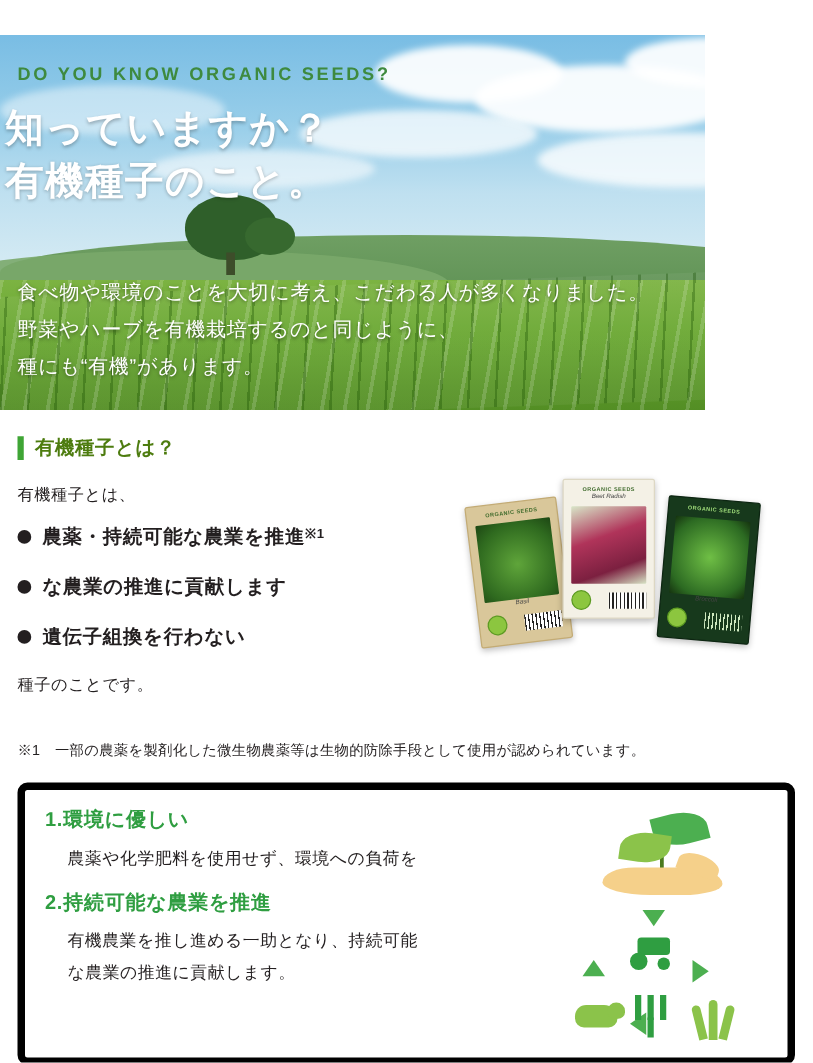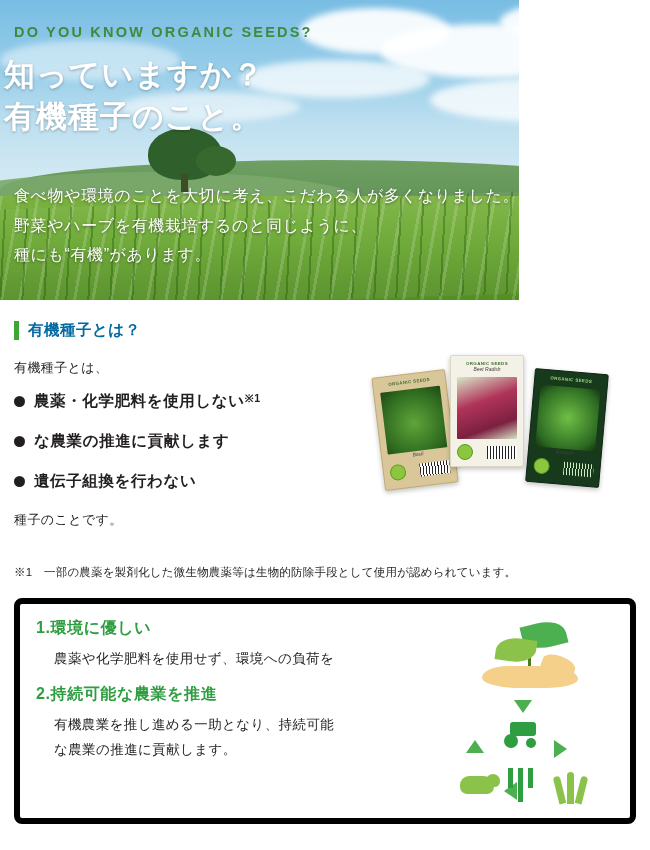--- a/index.html
+++ b/index.html
@@ -11,24 +11,25 @@
     height: 850px;
     background: #ffffff;
     font-family: "Liberation Sans", sans-serif;
     color: #231f20;
     overflow: hidden;
   }
 
   
   .hero {
     position: relative;
-    width: 519px;
+    width: 564px;
     height: 300px;
     overflow: hidden;
     background: #9fd2ef;
+    margin-top: 28px;
   }
   .sky {
     position: absolute;
     left: 0; top: 0;
     width: 650px; height: 195px;
     background: linear-gradient(to bottom, #79bde4 0%, #96cde9 35%, #bfe0f0 65%, #d8ecf4 100%);
   }
   .cloud {
     position: absolute;
     background: rgba(255,255,255,0.92);
@@ -110,21 +111,21 @@
     left: 4px; top: 54px;
     color: #ffffff;
     font-size: 31px;
     font-weight: bold;
     line-height: 1.35;
     letter-spacing: 1px;
     text-shadow: 0 1px 3px rgba(0,0,0,.28);
   }
   .hero-lead {
     position: absolute;
-    left: 14px; top: 181px;
+    left: 14px; top: 192px;
     color: #ffffff;
     font-size: 16px;
     line-height: 1.85;
     letter-spacing: .6px;
     text-shadow: 0 1px 3px rgba(0,0,0,.45);
   }
   .hero-lead div { white-space: nowrap; }
 
   
   .sec-head {
@@ -136,21 +137,21 @@
   .sec-bar {
     width: 5px;
     height: 19px;
     background: #3fa535;
     display: block;
   }
   .sec-head h2 {
     margin: 0;
     font-size: 15.5px;
     font-weight: bold;
-    color: #0369a1;
+    color: #4d7c0f;
     letter-spacing: .5px;
   }
 
   
   .block {
     position: relative;
     margin: 18px 0 0 14px;
     width: 622px;
   }
   .intro {
@@ -493,21 +494,21 @@
         <span class="p-seal"></span>
         <span class="p-barcode"></span>
       </div>
     </div>
   </div>
 
   <div class="intro">有機種子とは、</div>
 
   <div class="bullets">
     <ul>
-      <li><span>農薬・化学肥料を使用しない</span><span class="sup">※1</span></li>
+      <li><span>農薬・持続可能な農業を推進</span><span class="sup">※1</span></li>
       <li><span>な農業の推進に貢献します</span><span class="sup"></span></li>
       <li><span>遺伝子組換を行わない</span><span class="sup"></span></li>
     </ul>
   </div>
 
   <div class="outro">種子のことです。</div>
   <div class="note">※1　一部の農薬を製剤化した微生物農薬等は生物的防除手段として使用が認められています。</div>
 </div>
 
 <div class="benefits">

